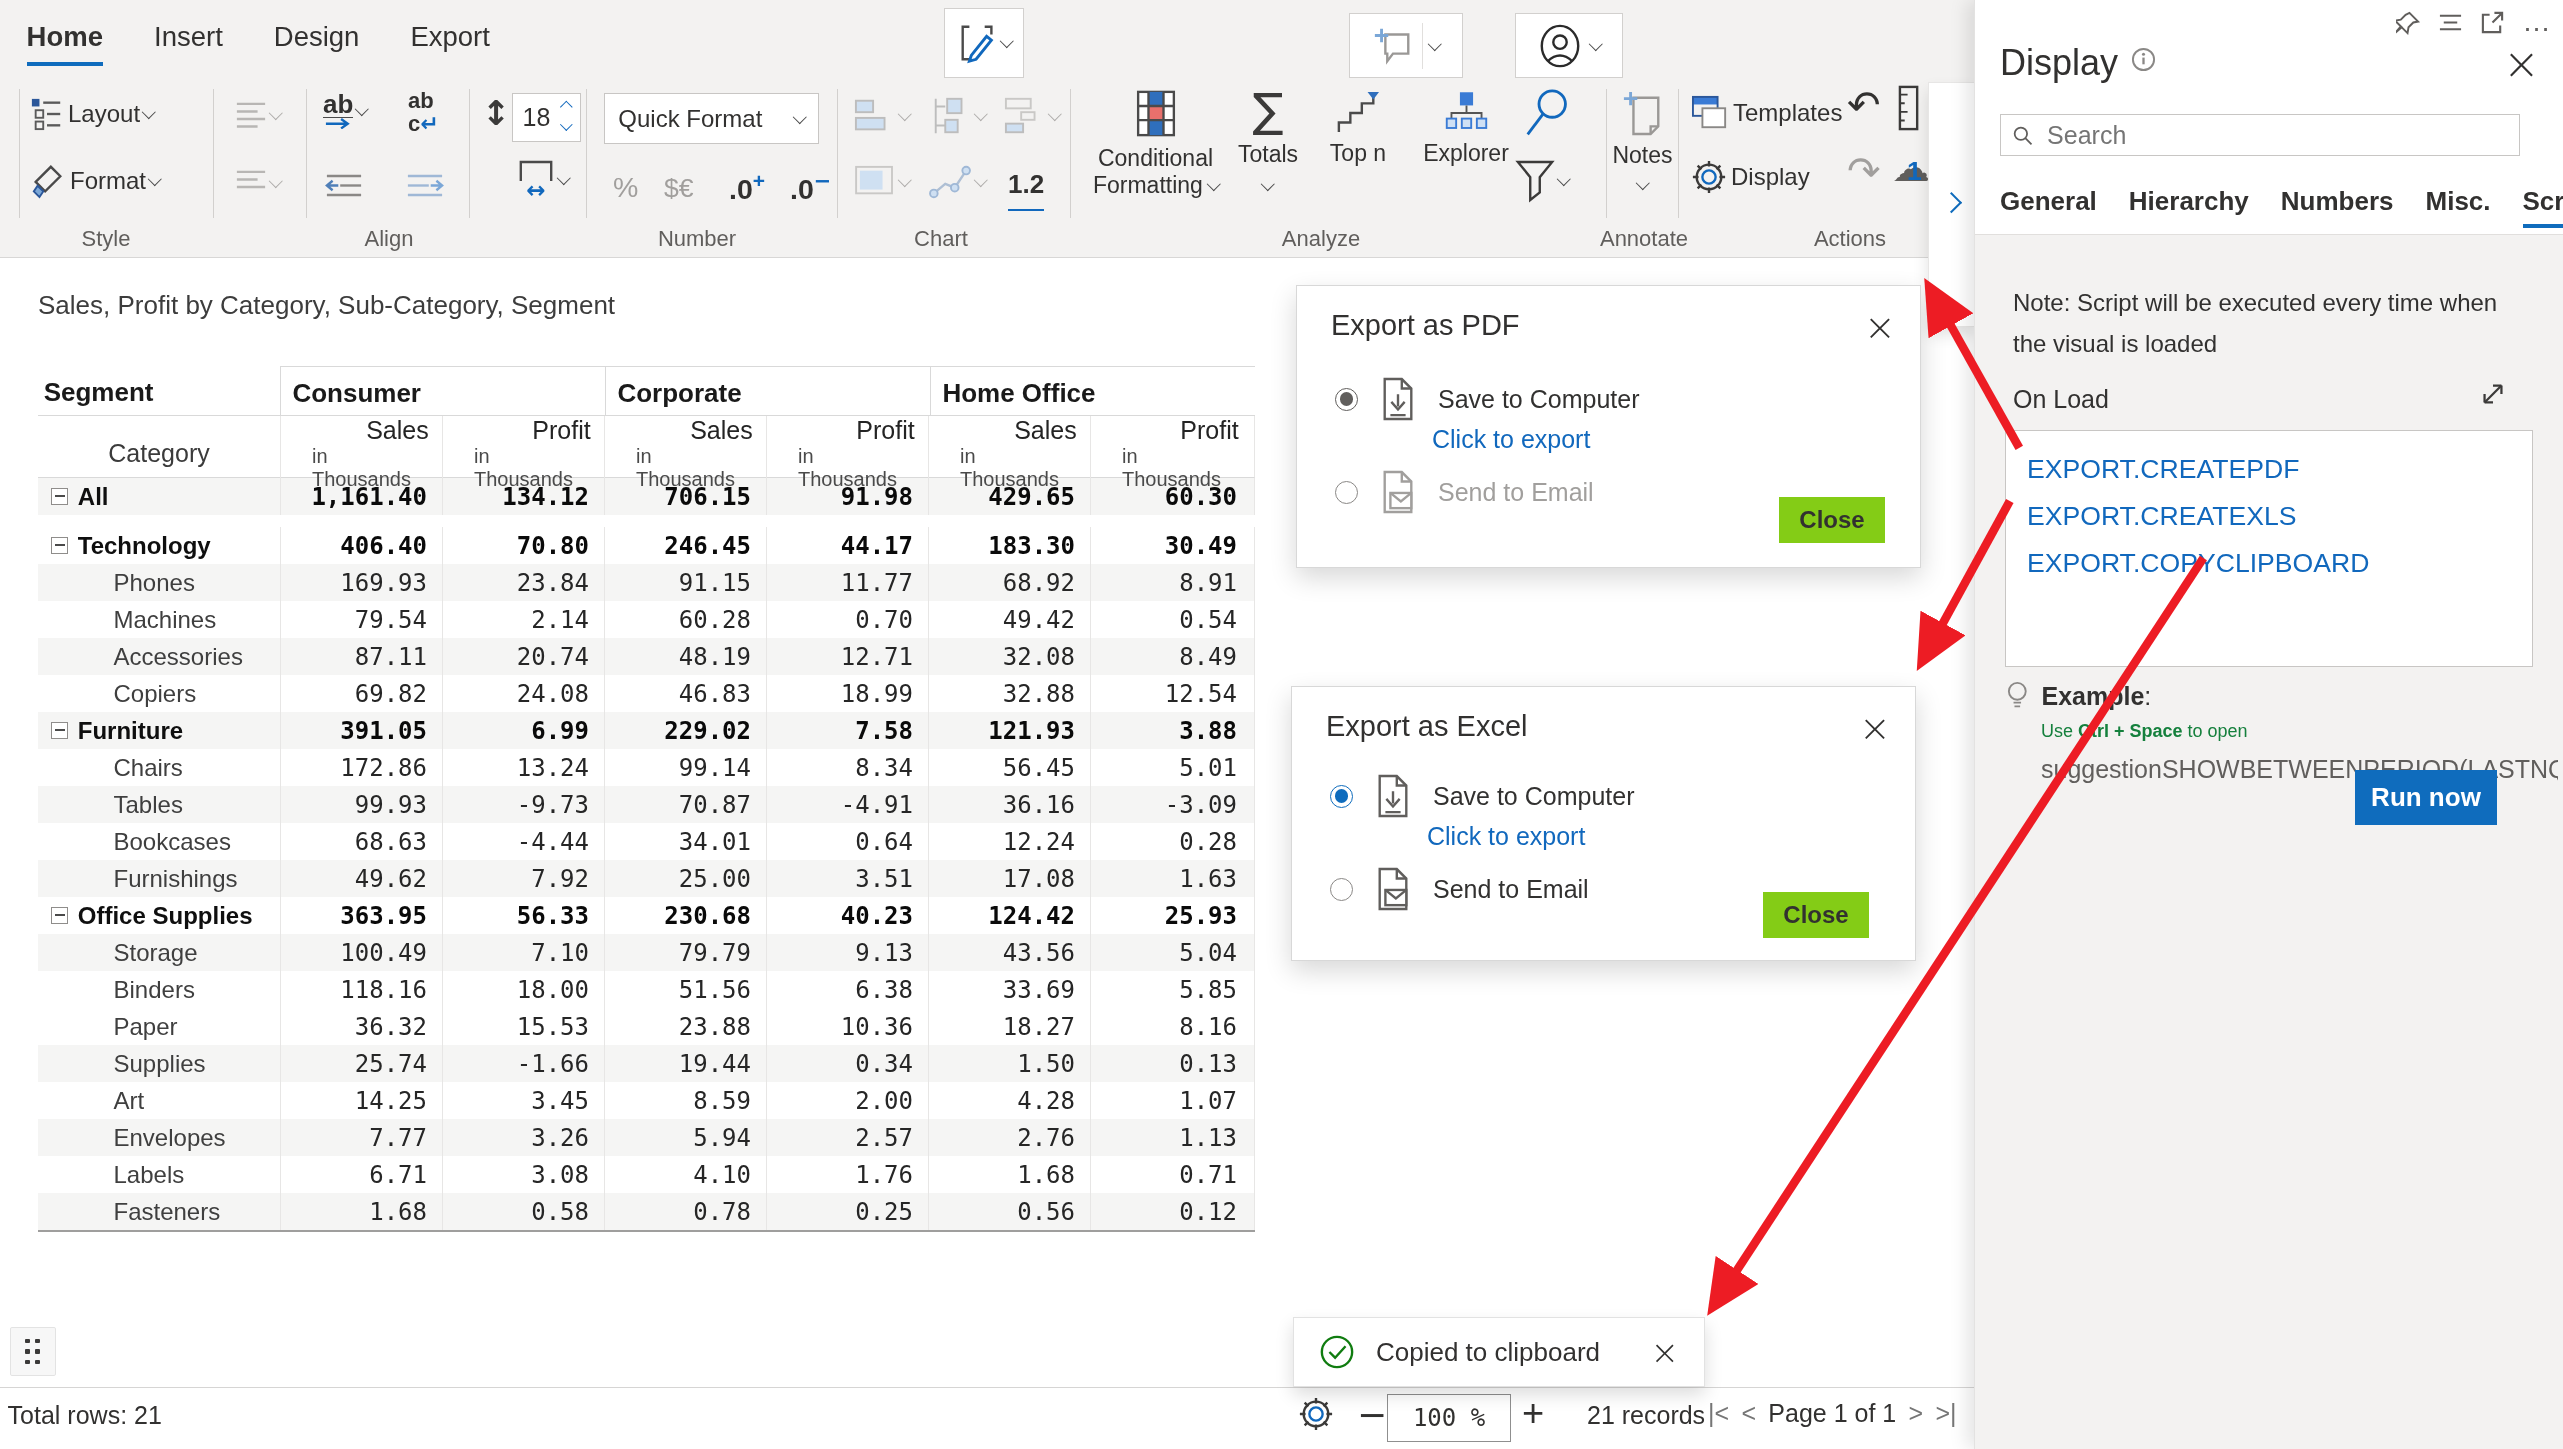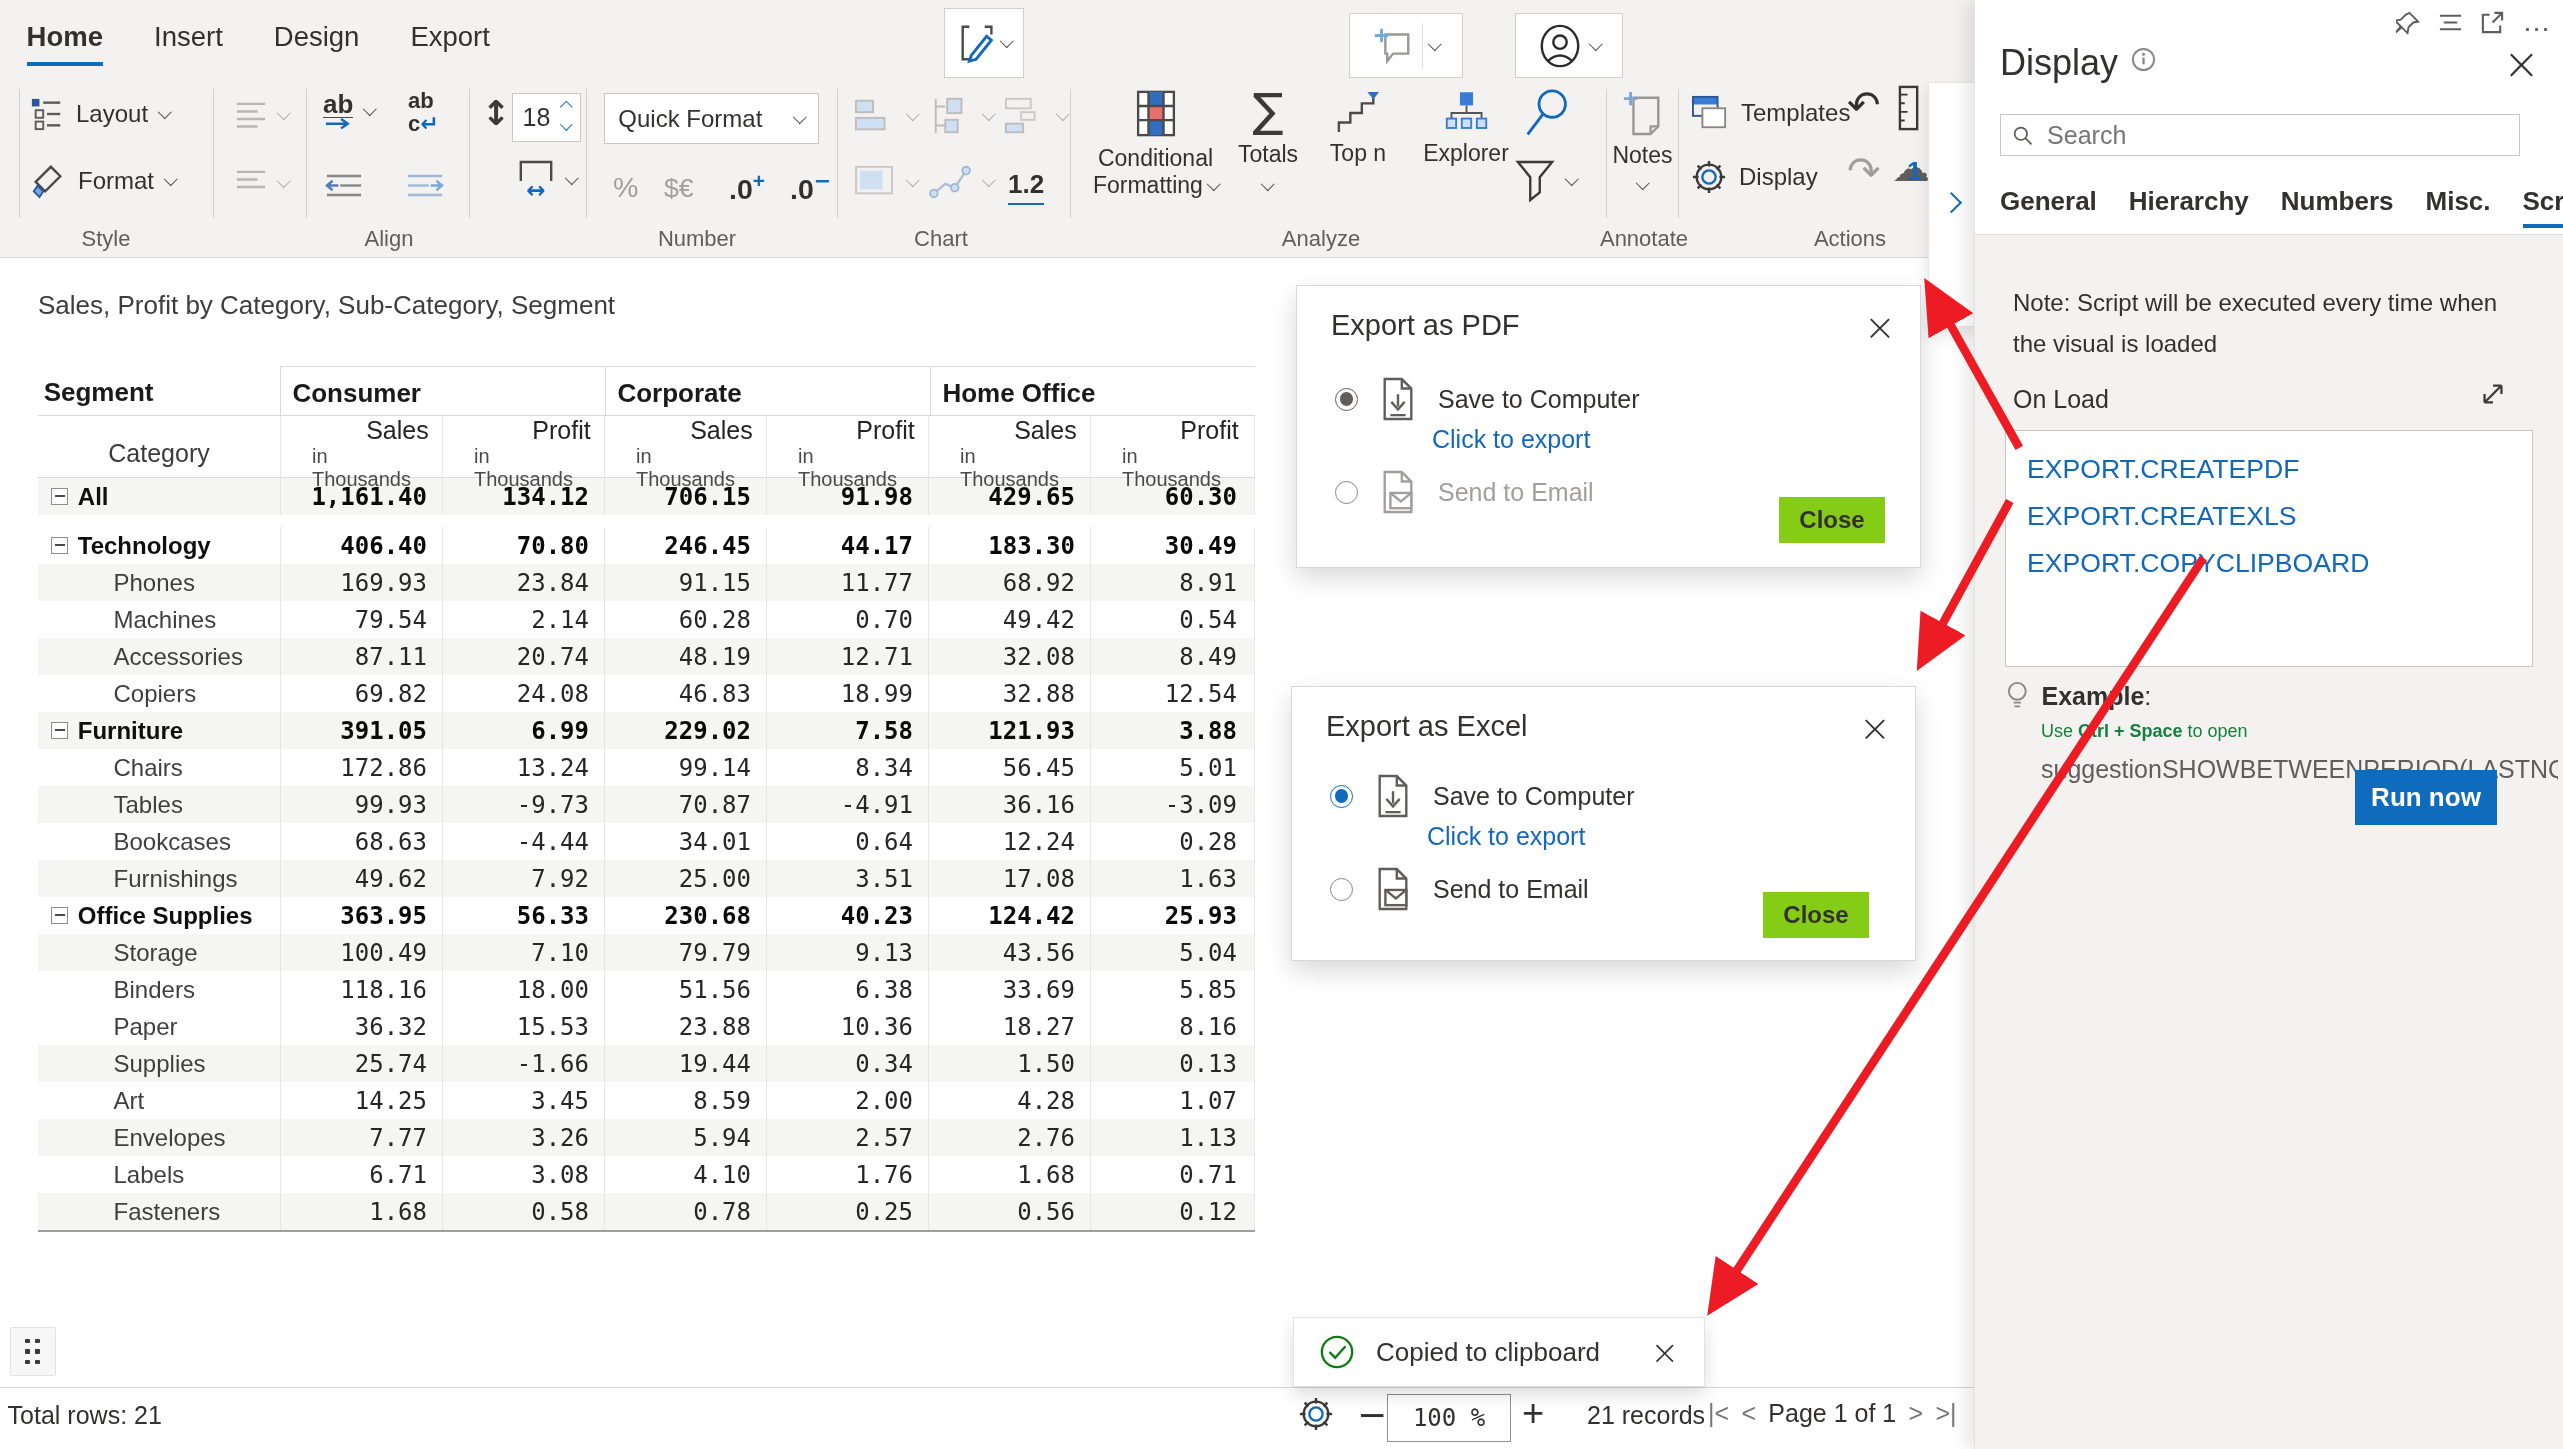--- a/index.html
+++ b/index.html
@@ -8,31 +8,31 @@
   .uni{font-family:"DejaVu Sans",sans-serif;}
 
   
   .ribbon{position:absolute;left:0;top:0;width:1974px;height:257px;background:#f3f2f1;border-bottom:0.9px solid #d8d7d6;}
   .rtabs{position:absolute;left:26.6px;top:21px;display:flex;gap:51px;}
   .rtab{font-size:27.5px;color:#323130;position:relative;padding-bottom:9.5px;cursor:default;}
   .rtab.active{font-weight:700;}
   .rtab.active::after{content:'';position:absolute;left:0;right:0;bottom:-3.8px;height:4.7px;background:#0f6cbd;}
   .vsep{position:absolute;top:89px;height:129px;width:0.9px;background:#d2d0ce;}
   .glabel{position:absolute;top:226px;font-size:22px;color:#605e5c;transform:translateX(-50%);}
-  .rbtn{position:absolute;display:flex;align-items:center;gap:12px;font-size:24px;color:#323130;}
+  .rbtn{position:absolute;display:flex;align-items:center;gap:4px;font-size:24px;color:#323130;}
   .chev{display:inline-block;width:8.5px;height:8.5px;border-right:1.9px solid #4a4a4a;border-bottom:1.9px solid #4a4a4a;transform:rotate(45deg);margin-bottom:3.8px;}
   .chev.lt{border-color:#aeacaa;}
   .chev.blue{border-color:#1168bd;}
   .chev.right{transform:rotate(-45deg);}
   .chev.up{transform:rotate(225deg);}
   .graytxt{color:#a19f9d;}
   .spinbox{display:flex;align-items:center;background:#fff;border:0.9px solid #c8c6c4;height:47px;padding:0 9.5px;gap:11.4px;}
   .qfbox{display:flex;align-items:center;justify-content:space-between;background:#fff;border:0.9px solid #c8c6c4;height:49px;width:186px;padding:0 13.3px;font-size:24px;}
   .supblue{color:#1168bd;font-weight:700;font-size:21px;vertical-align:super;}
-  .dec12{font-size:26px;color:#323130;font-weight:600;border-bottom:2.8px solid #1168bd;padding-bottom:4px;}
+  .dec12{font-size:26px;color:#323130;font-weight:600;border-bottom:2.8px solid #1168bd;padding-bottom:10px;}
   .bigbtn{position:absolute;display:flex;flex-direction:column;align-items:center;font-size:23px;color:#323130;}
   .topbtn{position:absolute;background:#fff;border:0.9px solid #d2d0ce;display:flex;align-items:center;justify-content:center;}
   .chevstrip{position:absolute;left:1928px;top:82px;width:46px;height:243px;background:#fff;border:0.9px solid #e7e6e5;box-shadow:0 7.6px 15px rgba(0,0,0,.12);z-index:6;display:flex;align-items:center;justify-content:center;}
 
   
   .vis-title{position:absolute;left:38px;top:290px;font-size:26px;color:#3d3d3d;}
   .tbl{position:absolute;left:38px;top:366px;width:1217px;border-bottom:2.8px solid #9f9e9d;font-size:24px;}
   .ghead{display:grid;grid-template-columns:242px repeat(3,325px);height:49px;border-bottom:0.9px solid #d9d9d9;}
   .ghead .corner{font-weight:700;font-size:26px;padding:11.4px 0 0 5.7px;color:#1a1a1a;}
   .ghead .gcell{font-weight:700;font-size:26px;color:#1a1a1a;padding:11.4px 0 0 11.4px;border-left:0.9px solid #d9d9d9;border-top:0.9px solid #d9d9d9;}

